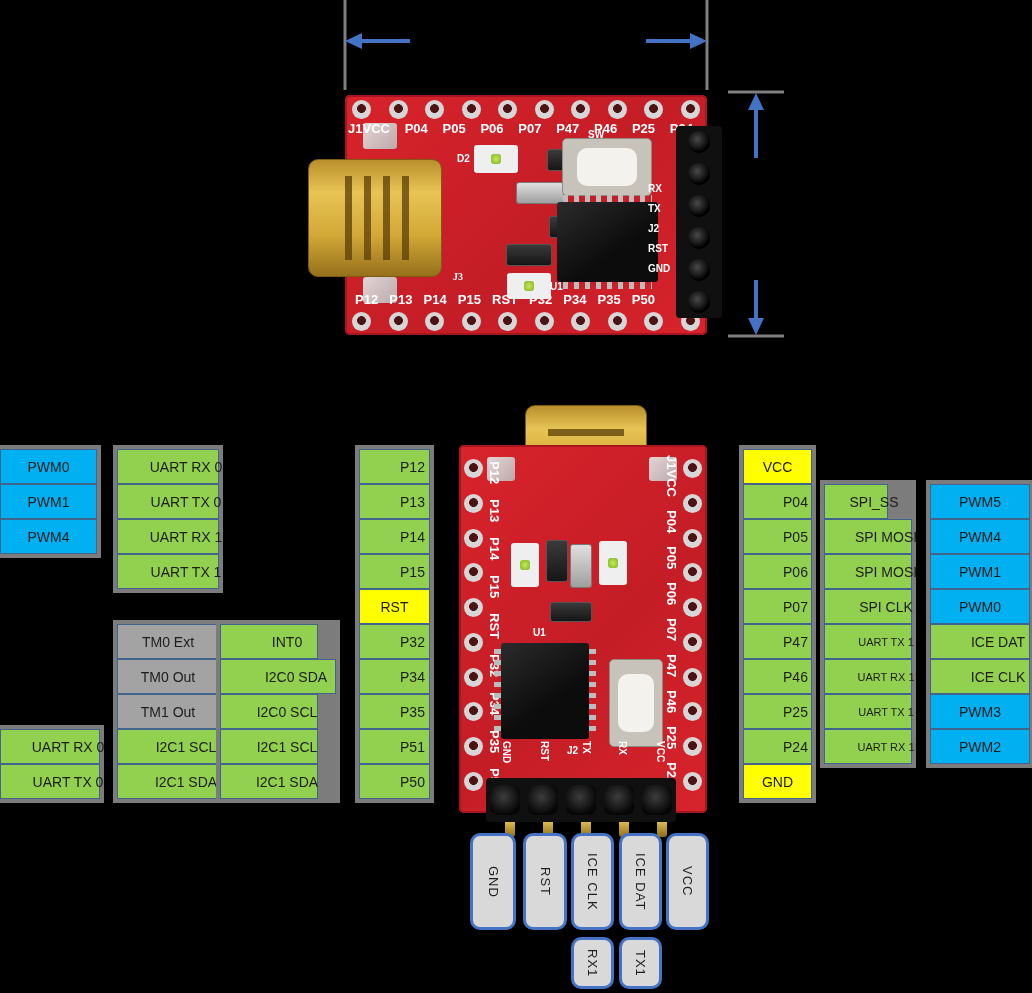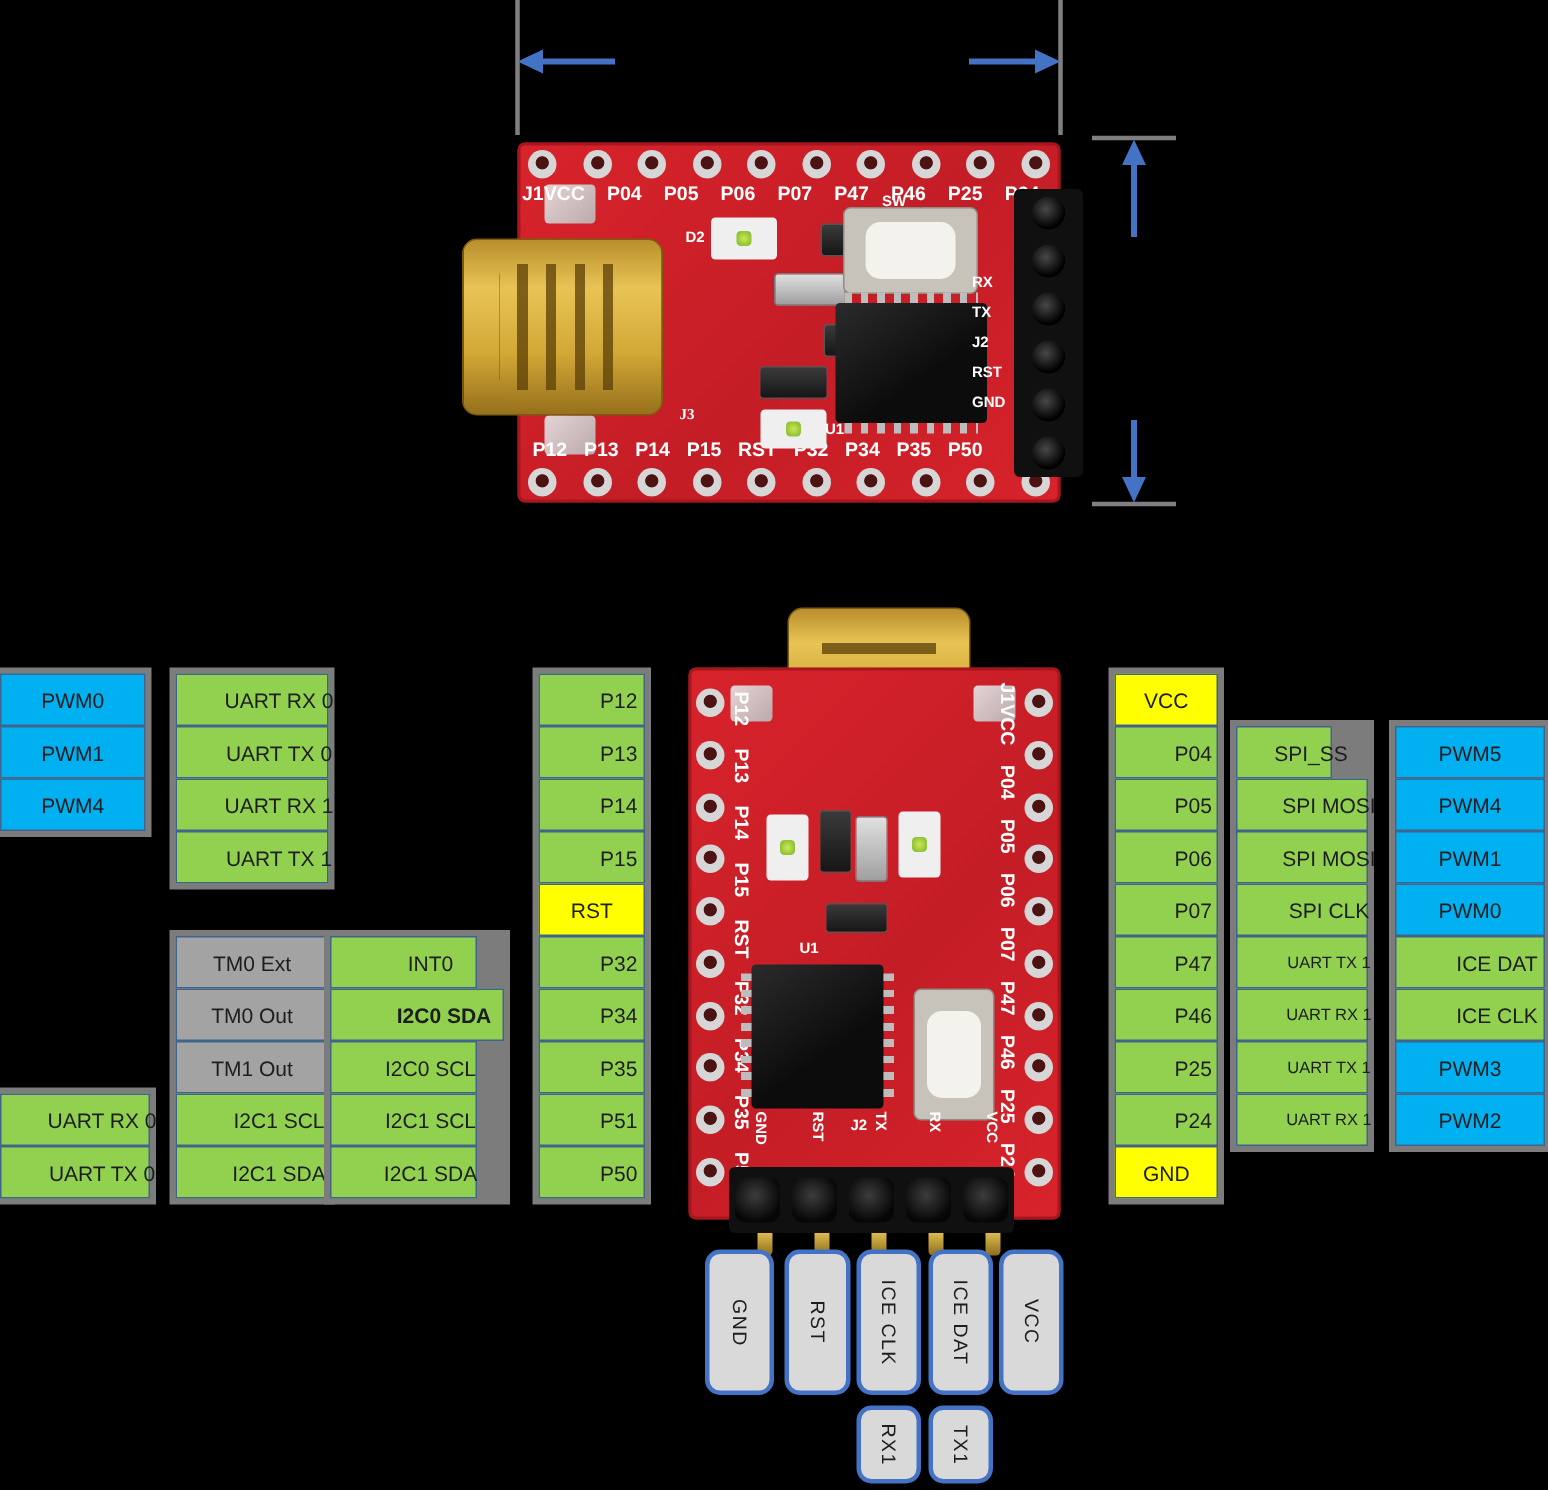--- a/index.html
+++ b/index.html
@@ -305,21 +305,21 @@
   <div class="col" style="left:113px;top:620px;">
     <div class="cell purple" style="width:102px;">TM0 Ext</div>
     <div class="cell purple" style="width:102px;">TM0 Out</div>
     <div class="cell purple" style="width:102px;">TM1 Out</div>
     <div class="cell green" style="width:102px;">I2C1 SCL</div>
     <div class="cell green" style="width:102px;">I2C1 SDA</div>
   </div>
 
   <div class="col" style="left:216px;top:620px;">
     <div class="cell green" style="width:98px;">INT0</div>
-    <div class="cell green" style="width:116px;font-weight:bold;">I2C0 SDA</div>
+    <div class="cell green" style="width:116px;">I2C0 SDA</div>
     <div class="cell green" style="width:98px;">I2C0 SCL</div>
     <div class="cell green" style="width:98px;">I2C1 SCL</div>
     <div class="cell green" style="width:98px;">I2C1 SDA</div>
   </div>
 
   <div class="col" style="left:-4px;top:725px;">
     <div class="cell green" style="width:100px;">UART RX 0</div>
     <div class="cell green" style="width:100px;">UART TX 0</div>
   </div>
 

